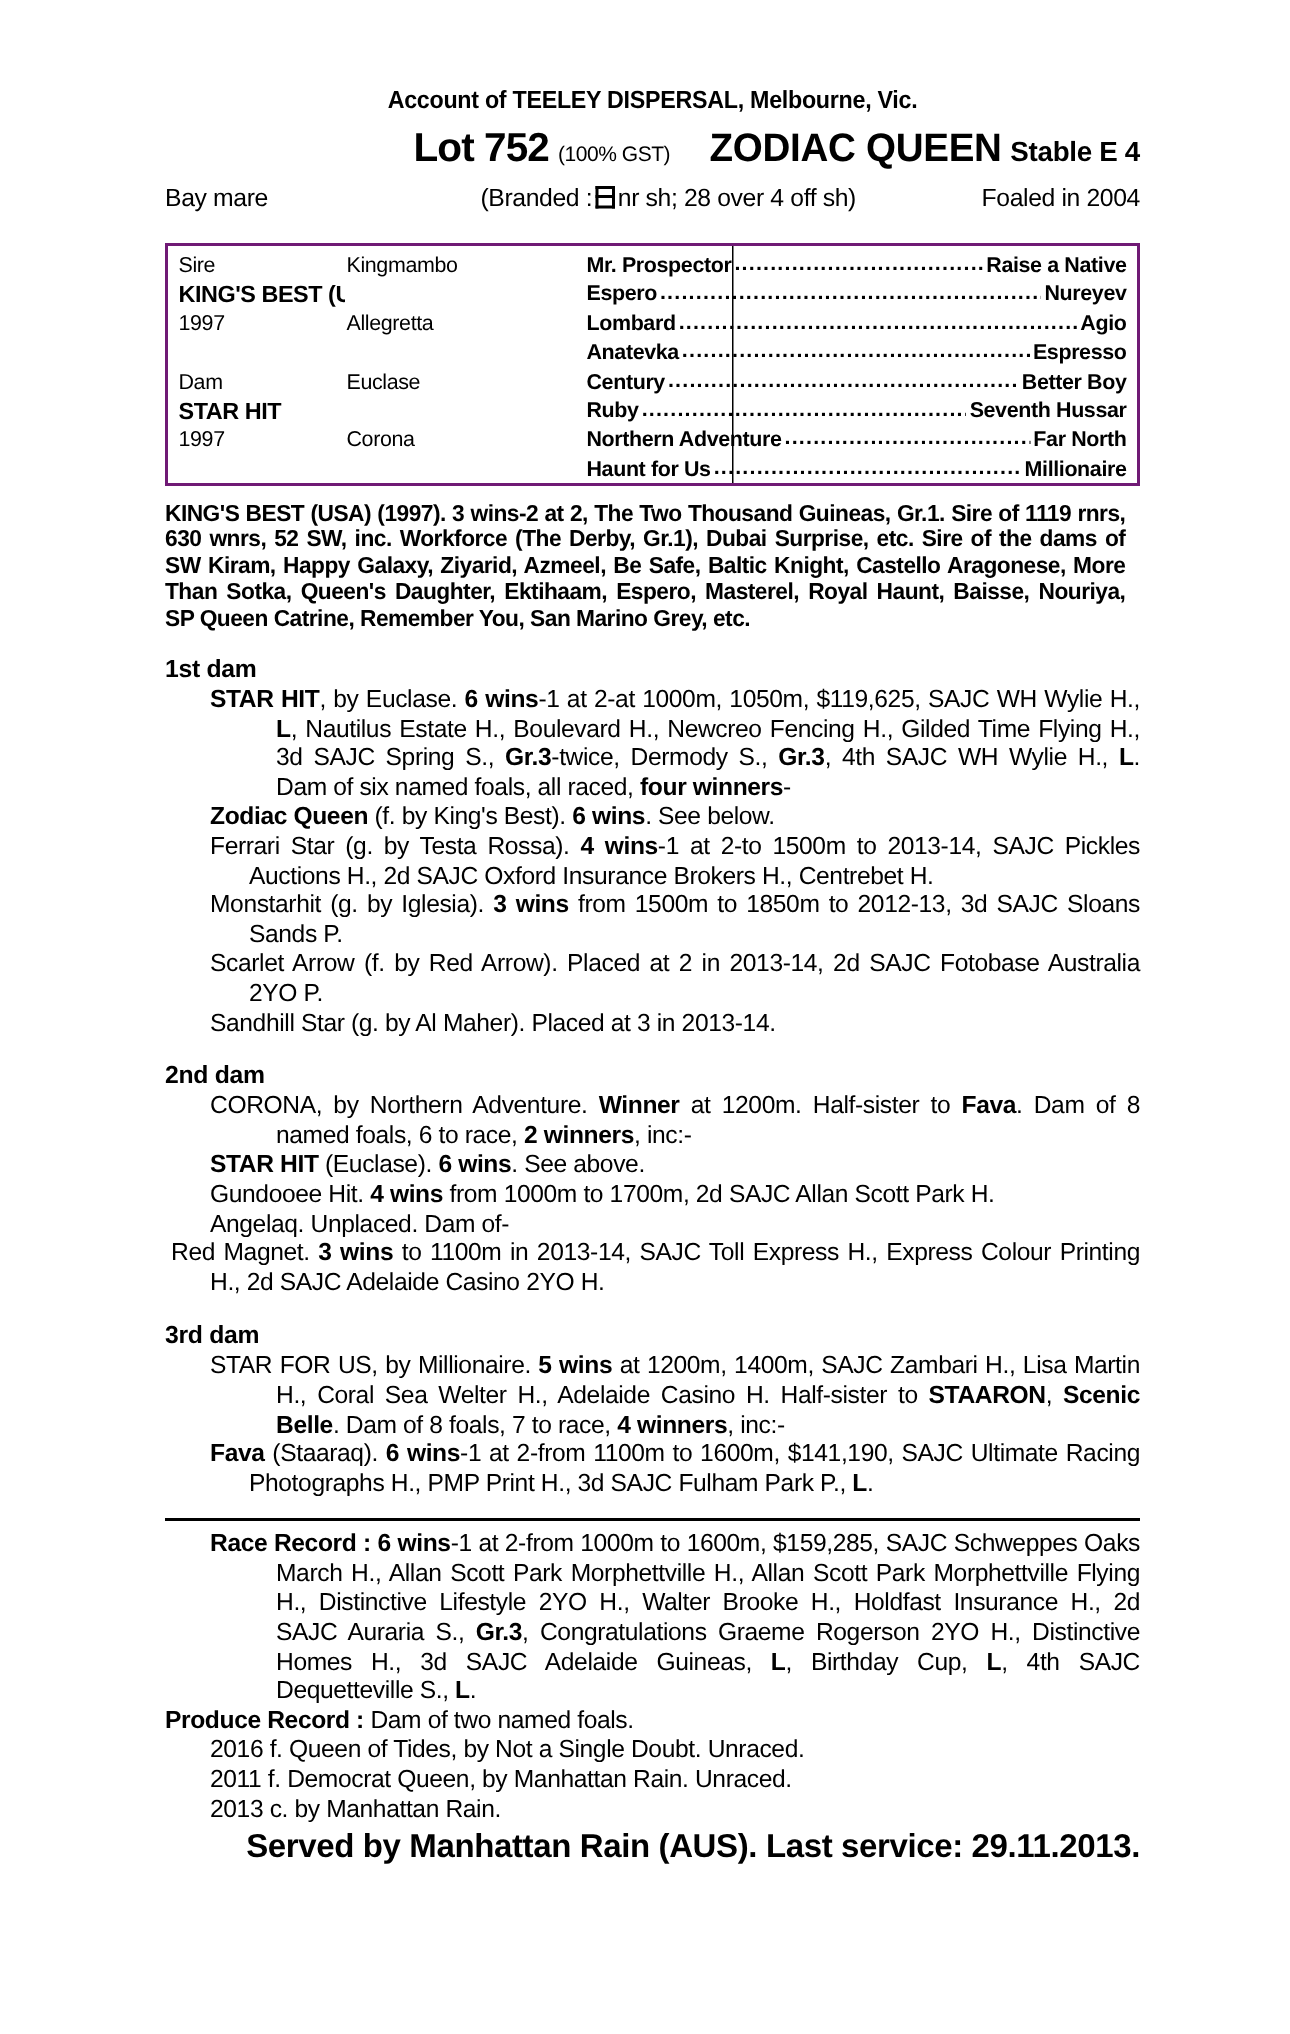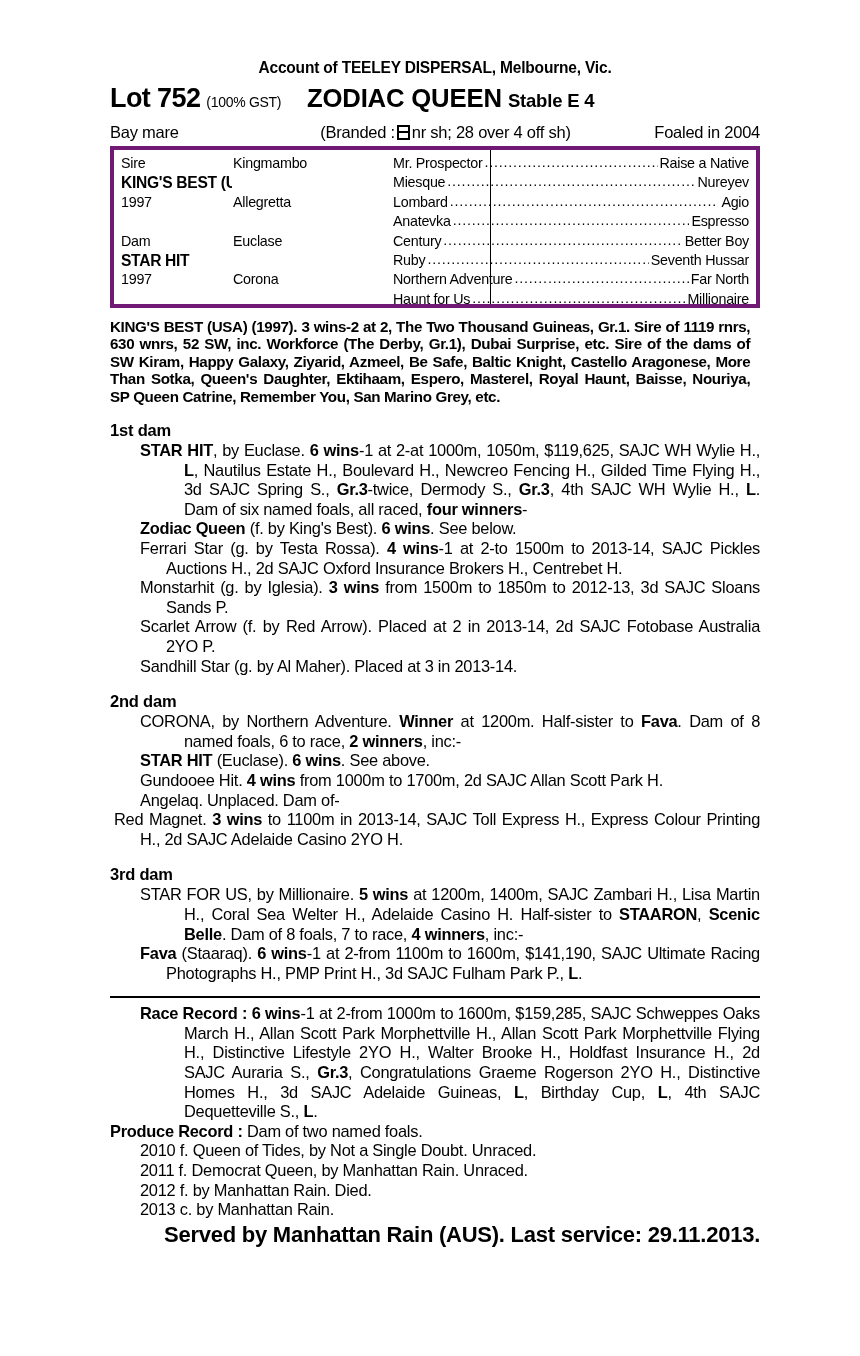--- a/index.html
+++ b/index.html
@@ -28,21 +28,21 @@
     font-weight: bold;
     font-size: 16.5px;
     letter-spacing: -0.2px;
     margin: 0 0 6px 0;
     transform: scaleX(0.94);
     transform-origin: center;
   }
   .lot-row {
     display: flex;
     align-items: baseline;
-    justify-content: flex-start;
+    justify-content: flex-end;
     margin-top: 2px;
   }
   .lot-left {
     display: flex;
     align-items: baseline;
     white-space: nowrap;
   }
   .lot-no {
     font-size: 27px;
     font-weight: bold;
@@ -95,22 +95,22 @@
   .bg-v   { left: 0;    top: 0;   width: 2px;  height: 15px; }
   .bg-t   { left: 0;    top: 0;   width: 13px; height: 2px;  }
   .bg-m   { left: 0;    top: 6px; width: 13px; height: 2px;  }
   .bg-b   { left: 0;    top: 13px;width: 13px; height: 2px;  }
   .bg-r1  { left: 11px; top: 0;   width: 2px;  height: 8px;  }
   .bg-r2  { left: 11px; top: 6px; width: 2px;  height: 9px;  }
   .desc-foaled { white-space: nowrap; }
 
   
   .ped-box {
-    margin-top: 4px;
-    border: 4px solid #701a75;
+    margin-top: 20px;
+    border: 2px solid #701a75;
     height: 162px;
     box-sizing: border-box;
     position: relative;
     padding: 4px 0 0 0;
   }
   .ped-grid {
     display: grid;
     grid-template-columns: 118px 152px 1fr;
     font-size: 14.3px;
     letter-spacing: -0.25px;
@@ -125,20 +125,21 @@
     left: 376px;
     top: 0;
     bottom: 0;
     width: 1px;
     background: #000;
   }
   .dotrow {
     display: flex;
     align-items: baseline;
     width: 100%;
+    font-weight: bold;
   }
   .dotrow .nm { white-space: nowrap; }
   .dotrow .dots {
     flex: 1 1 auto;
     overflow: hidden;
     white-space: nowrap;
     letter-spacing: 0.8px;
     margin: 0 2px;
     position: relative;
     top: -1px;
@@ -230,21 +231,21 @@
             <span class="nm">Mr. Prospector</span>
             <span class="dots">........................................................</span>
             <span class="val">Raise a Native</span>
           </span>
       </div>
 
       <div class="ped-cell ped-c1 ped-strong">KING'S BEST (USA)</div>
       <div class="ped-cell ped-c2"></div>
       <div class="ped-cell ped-c3">
         <span class="dotrow">
-            <span class="nm">Miesque</span>
+            <span class="nm">Espero</span>
             <span class="dots">........................................................</span>
             <span class="val">Nureyev</span>
           </span>
       </div>
 
       <div class="ped-cell ped-c1">1997</div>
       <div class="ped-cell ped-c2">Allegretta</div>
       <div class="ped-cell ped-c3">
         <span class="dotrow">
             <span class="nm">Lombard</span>
@@ -334,20 +335,19 @@
     <div class="ln hang3">STAR FOR US, by Millionaire. <b>5 wins</b> at 1200m, 1400m, SAJC Zambari H., Lisa Martin H., Coral Sea Welter H., Adelaide Casino H. Half-sister to <b>STAARON</b>, <b>Scenic Belle</b>. Dam of 8 foals, 7 to race, <b>4 winners</b>, inc:-</div>
     <div class="ln hang2"><b>Fava</b> (Staaraq). <b>6 wins</b>-1 at 2-from 1100m to 1600m, $141,190, SAJC Ultimate Racing Photographs H., PMP Print H., 3d SAJC Fulham Park P., <b>L</b>.</div>
   </div>
 
   <hr class="rule">
 
   <div class="ln hang3"><b>Race Record : 6 wins</b>-1 at 2-from 1000m to 1600m, $159,285, SAJC Schweppes Oaks March H., Allan Scott Park Morphettville H., Allan Scott Park Morphettville Flying H., Distinctive Lifestyle 2YO H., Walter Brooke H., Holdfast Insurance H., 2d SAJC Auraria S., <b>Gr.3</b>, Congratulations Graeme Rogerson 2YO H., Distinctive Homes H., 3d SAJC Adelaide Guineas, <b>L</b>, Birthday Cup, <b>L</b>, 4th SAJC Dequetteville S., <b>L</b>.</div>
 
   <div class="ln"><b>Produce Record :</b> <span>Dam of two named foals.</span></div>
 
-  <div class="ln indent-30">2010 f. Queen of Tides, by Not a Single Doubt. Unraced.</div>
+  <div class="ln indent-30">2016 f. Queen of Tides, by Not a Single Doubt. Unraced.</div>
   <div class="ln indent-30">2011 f. Democrat Queen, by Manhattan Rain. Unraced.</div>
-  <div class="ln indent-30">2012 f. by Manhattan Rain. Died.</div>
   <div class="ln indent-30">2013 c. by Manhattan Rain.</div>
 
   <div class="served">Served by Manhattan Rain (AUS). Last service: 29.11.2013.</div>
 
 </div>
 
 </body></html>

